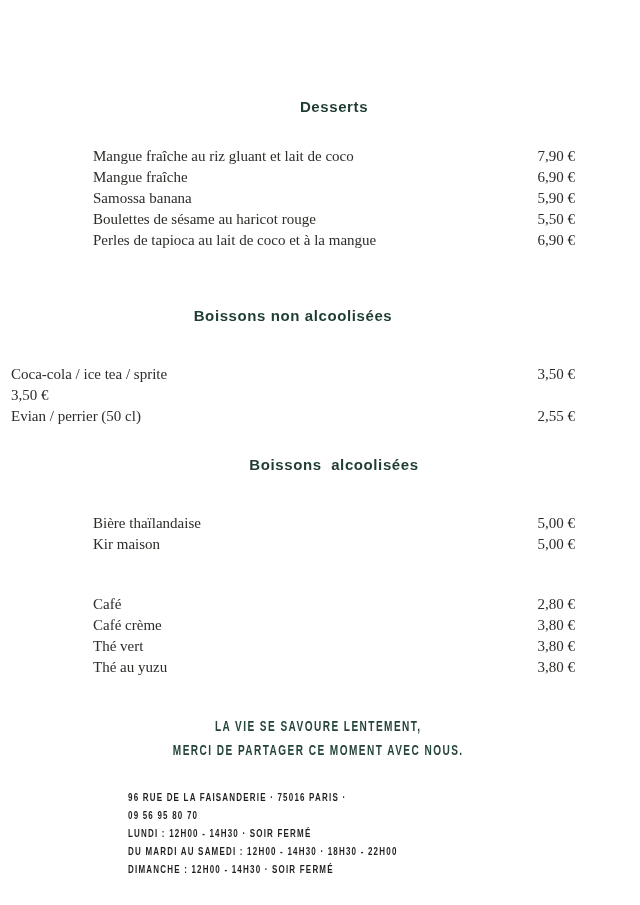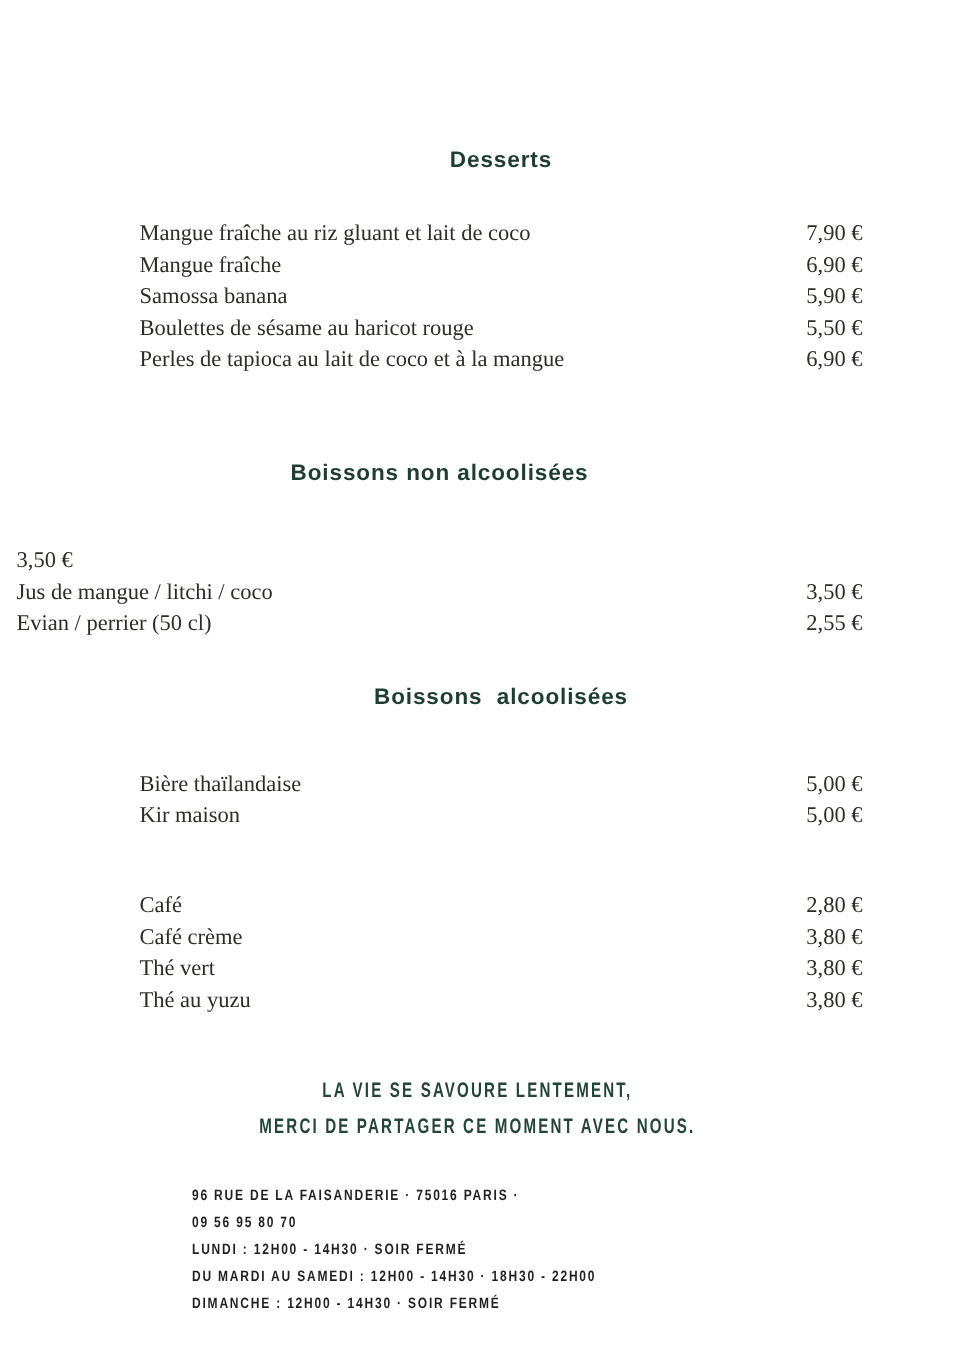--- a/index.html
+++ b/index.html
@@ -108,24 +108,24 @@
         <span class="item-name">Perles de tapioca au lait de coco et à la mangue</span>
         <span class="item-price">6,90 €</span>
       </div>
     </div>
   </section>
 
   <section class="section s2">
     <h2 class="section-title">Boissons non alcoolisées</h2>
     <div class="rows">
       <div class="row">
+        <span class="item-name">Coca-cola / ice tea / sprite</span>
         <span class="item-price">3,50 €</span>
       </div>
       <div class="row">
-        <span class="item-name">Jus de mangue / litchi / coco</span>
         <span class="item-price">3,50 €</span>
       </div>
       <div class="row">
         <span class="item-name">Evian / perrier (50 cl)</span>
         <span class="item-price">2,55 €</span>
       </div>
     </div>
   </section>
 
   <section class="section s3">

